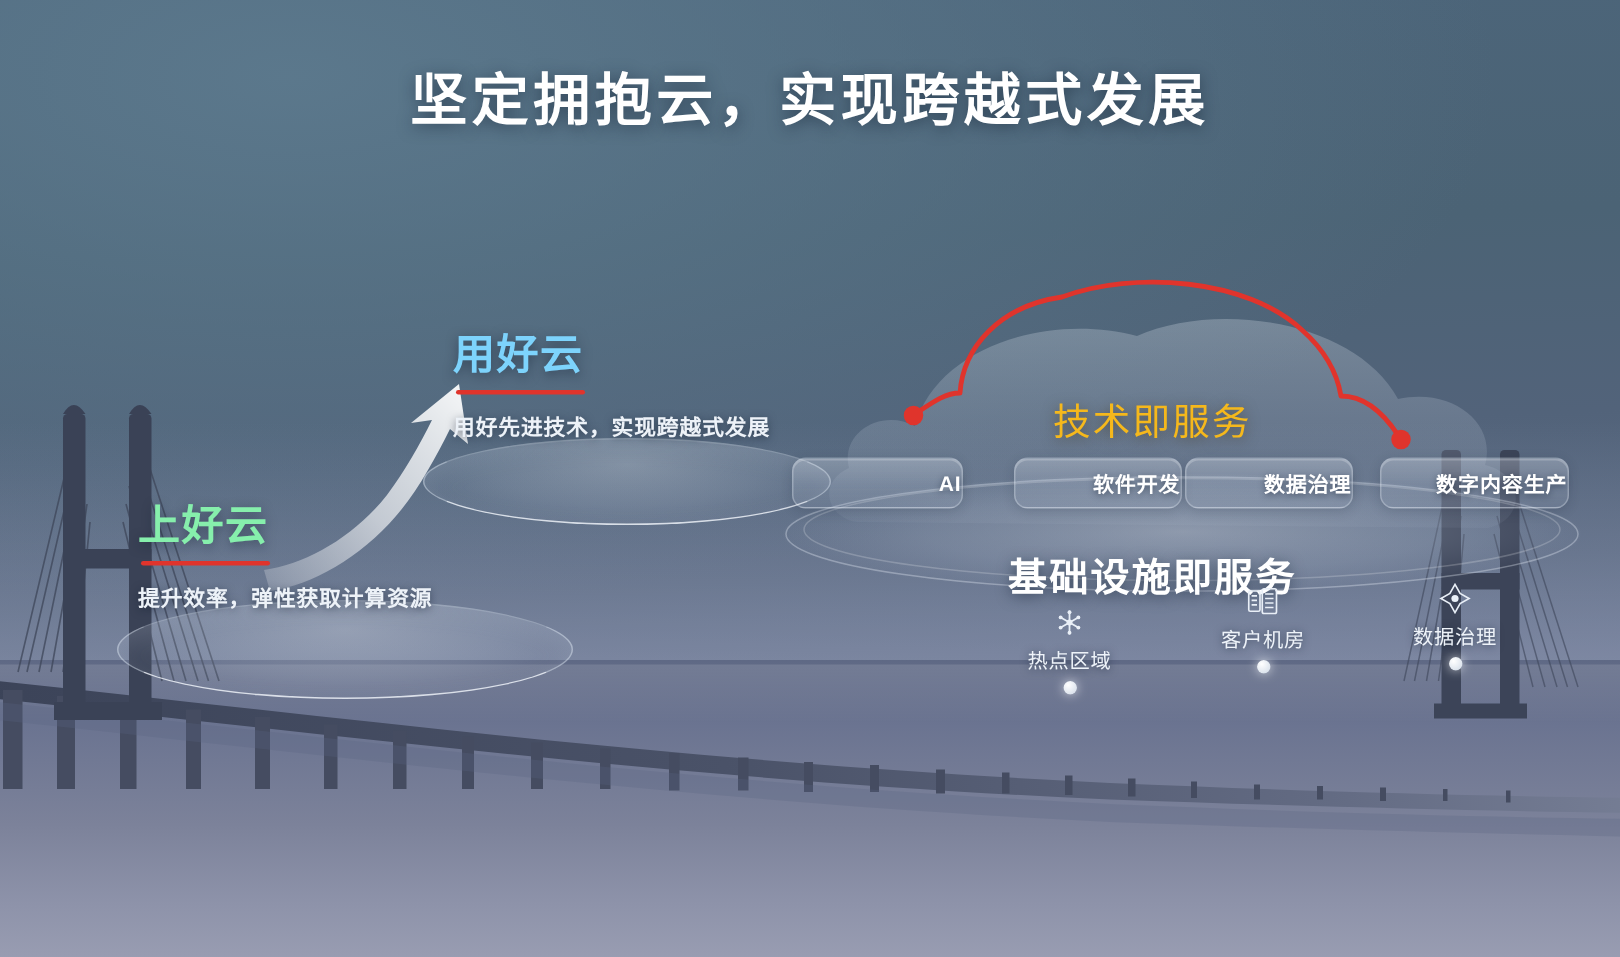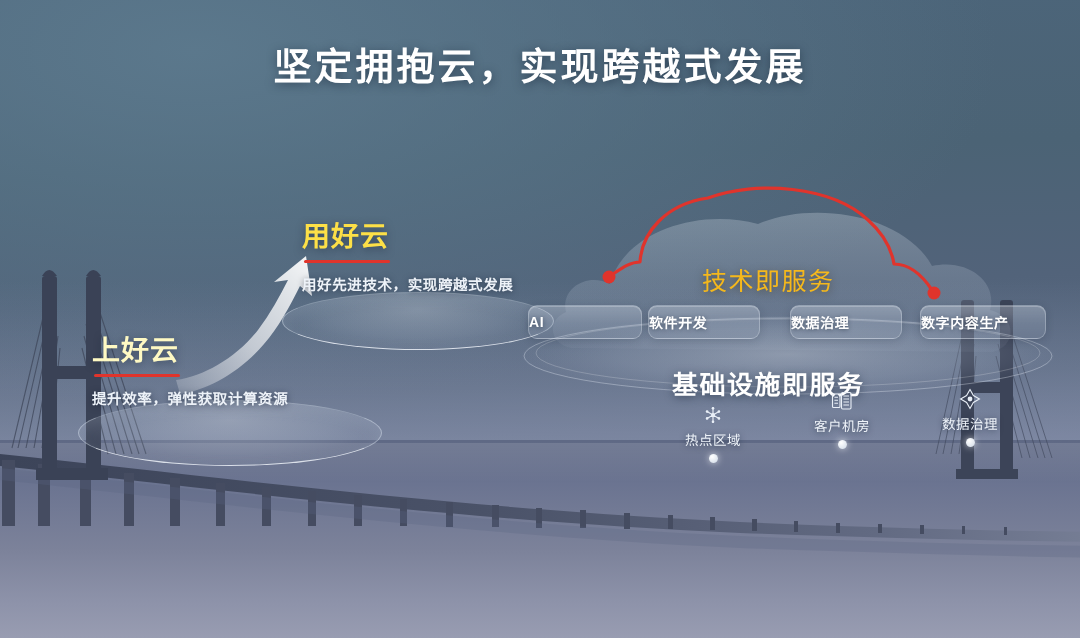--- a/index.html
+++ b/index.html
@@ -70,22 +70,22 @@
     position:absolute;left:0;right:0;top:36px;text-align:center;
     font-size:38px;font-weight:700;color:#ffffff;letter-spacing:3px;
     text-shadow:0 2px 10px rgba(20,34,52,.55);
   }
 
   .block{position:absolute;}
   .block .head{
     font-size:28px;font-weight:700;line-height:1.1;letter-spacing:1px;
     text-shadow:0 2px 8px rgba(18,30,48,.5);
   }
-  .head-white{color:#fef9c3;}
-  .head-gold{color:#fde047;text-shadow:0 2px 8px rgba(60,40,0,.45);}
+  .head-white{color:#86efac;}
+  .head-gold{color:#7dd3fc;text-shadow:0 2px 8px rgba(60,40,0,.45);}
   .rule{height:3px;width:86px;background:#e0342c;margin:7px 0 10px 2px;border-radius:2px;}
   .sub{
     font-size:14.5px;color:#edf2f8;font-weight:700;letter-spacing:.6px;
     text-shadow:0 1px 6px rgba(18,30,48,.55);white-space:nowrap;
   }
 
   .taas-title{
     position:absolute;left:702px;top:261px;
     font-size:25px;font-weight:400;color:#f5b81c;letter-spacing:1.5px;
     text-shadow:0 2px 9px rgba(50,36,6,.5);white-space:nowrap;
@@ -93,21 +93,21 @@
   .iaas-title{
     position:absolute;left:672px;top:364px;
     font-size:26px;font-weight:700;color:#ffffff;letter-spacing:1.5px;
     text-shadow:0 2px 9px rgba(20,34,52,.55);white-space:nowrap;
   }
 
   
   .chips{position:absolute;left:528px;top:305px;width:520px;height:34px;}
   .chip{
     position:absolute;top:0;height:32px;border-radius:9px;
-    display:flex;align-items:center;justify-content:flex-start;
+    display:flex;align-items:center;justify-content:flex-end;
     font-size:14px;font-weight:700;color:#ffffff;letter-spacing:.6px;
     background:linear-gradient(180deg,rgba(228,235,245,.30) 0%,rgba(190,201,218,.20) 55%,rgba(168,180,200,.14) 100%);
     border:1px solid rgba(235,241,249,.30);
     box-shadow:0 2px 8px rgba(26,38,56,.18),0 1px 0 rgba(255,255,255,.22) inset;
     text-shadow:0 1px 4px rgba(18,30,48,.5);
     white-space:nowrap;
   }
 
   
   .node{position:absolute;width:120px;text-align:center;pointer-events:none;}
@@ -308,21 +308,21 @@
     <div class="sub">用好先进技术，实现跨越式发展</div>
   </div>
 
   <div class="taas-title">技术即服务</div>
   <div class="iaas-title">基础设施即服务</div>
 
   <div class="chips">
     <div class="chip" style="left:0px;width:112px;">
         <span>AI</span>
       </div>
-    <div class="chip" style="left:120px;width:110px;">
+    <div class="chip" style="left:148px;width:110px;">
         <span>软件开发</span>
       </div>
     <div class="chip" style="left:262px;width:110px;">
         <span>数据治理</span>
       </div>
     <div class="chip" style="left:392px;width:124px;font-family:Liberation Mono, monospace;">
         <span>数字内容生产</span>
       </div>
   </div>
 

